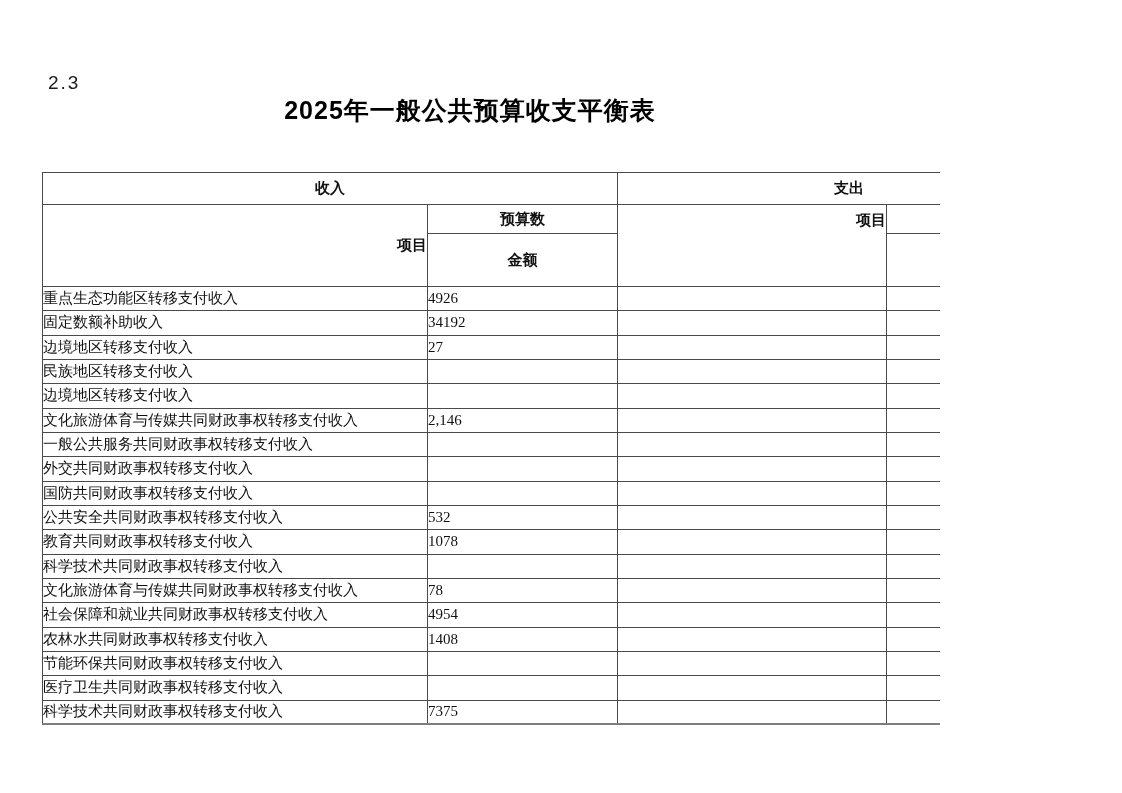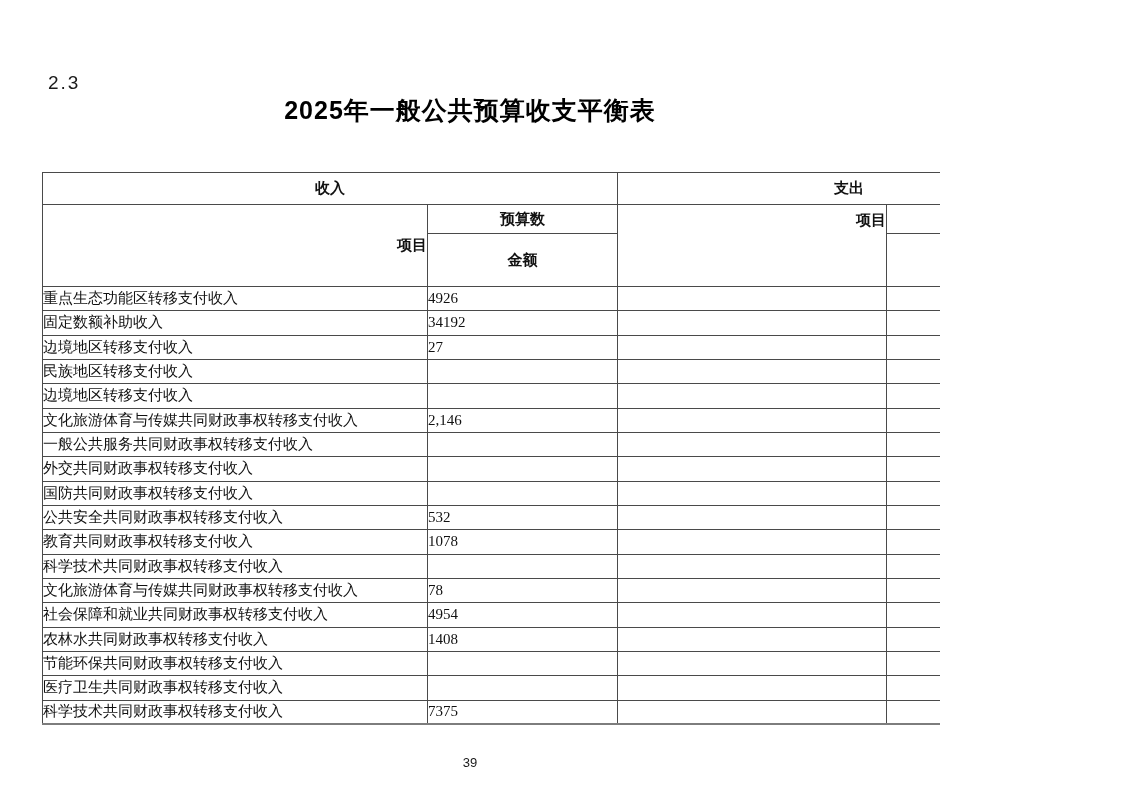--- a/index.html
+++ b/index.html
@@ -279,15 +279,14 @@
 
   <tr>
     <td class="item-cell">科学技术共同财政事权转移支付收入</td>
     <td class="amount-cell">7375</td>
     <td class="item-cell"></td>
     <td class="amount-cell"></td>
   </tr>
 </tbody>
   </table>
 
-  <div class="page-number">39</div>
 
 </div>
 
 </body></html>

